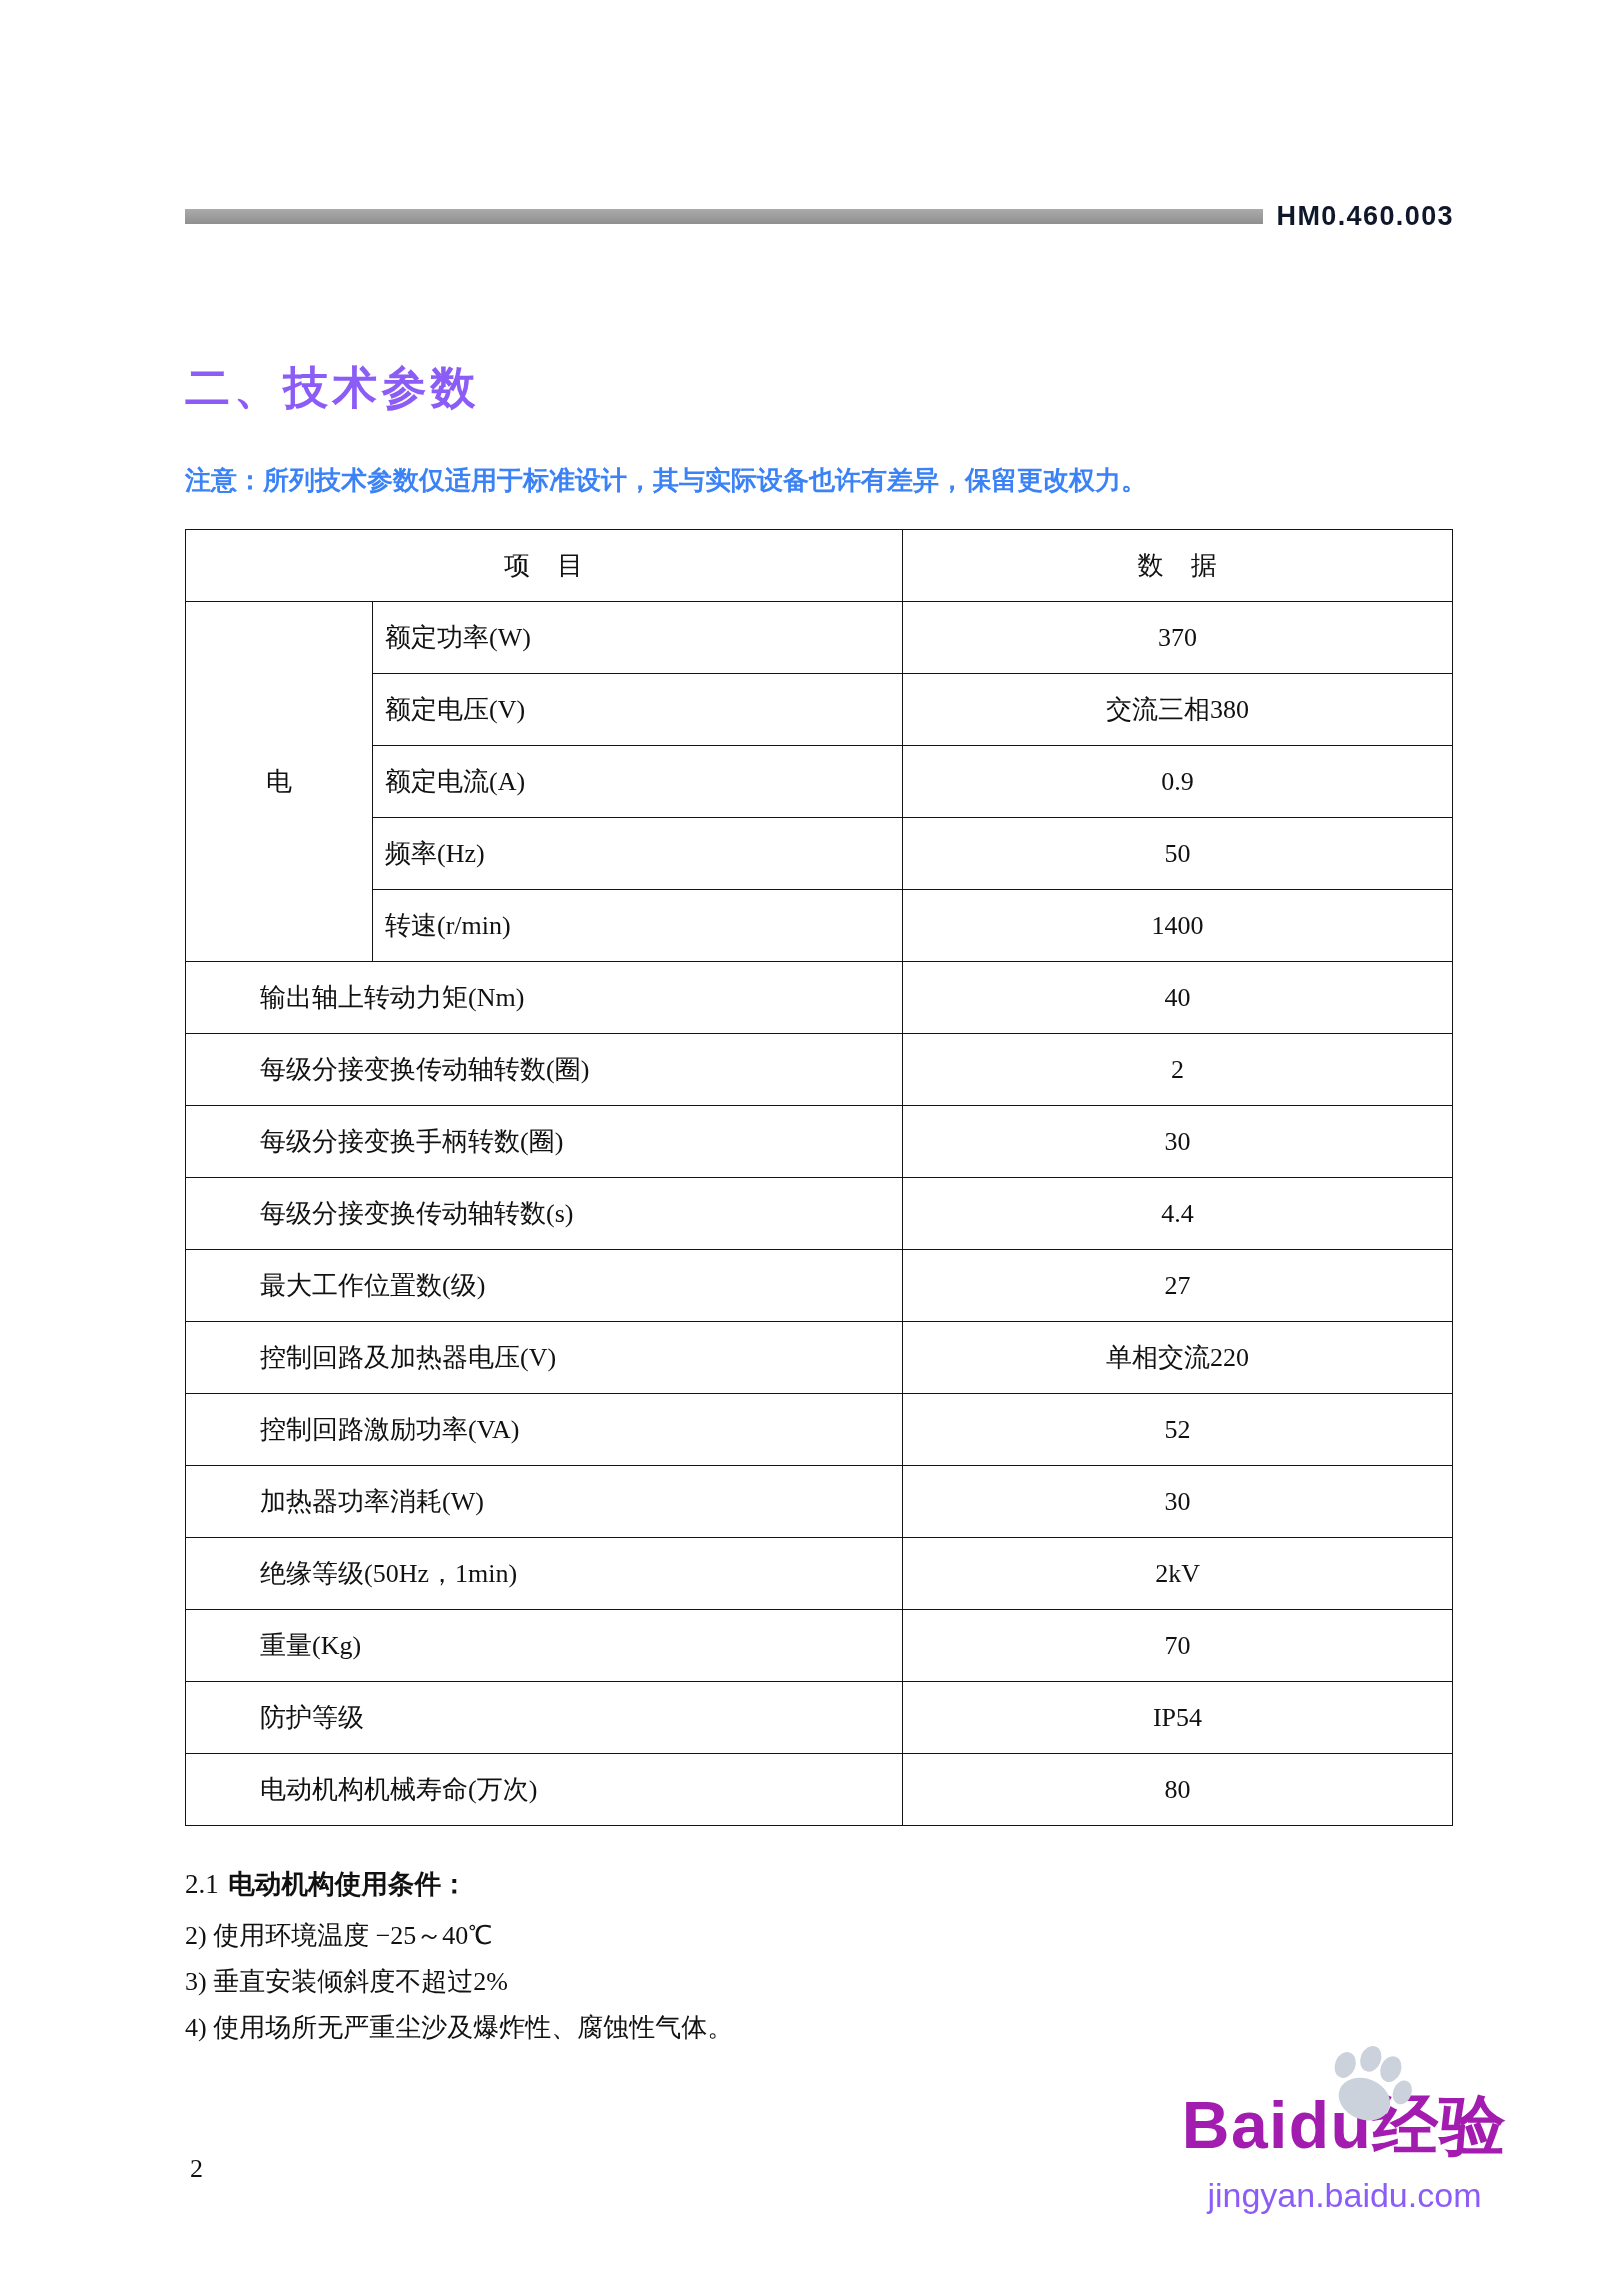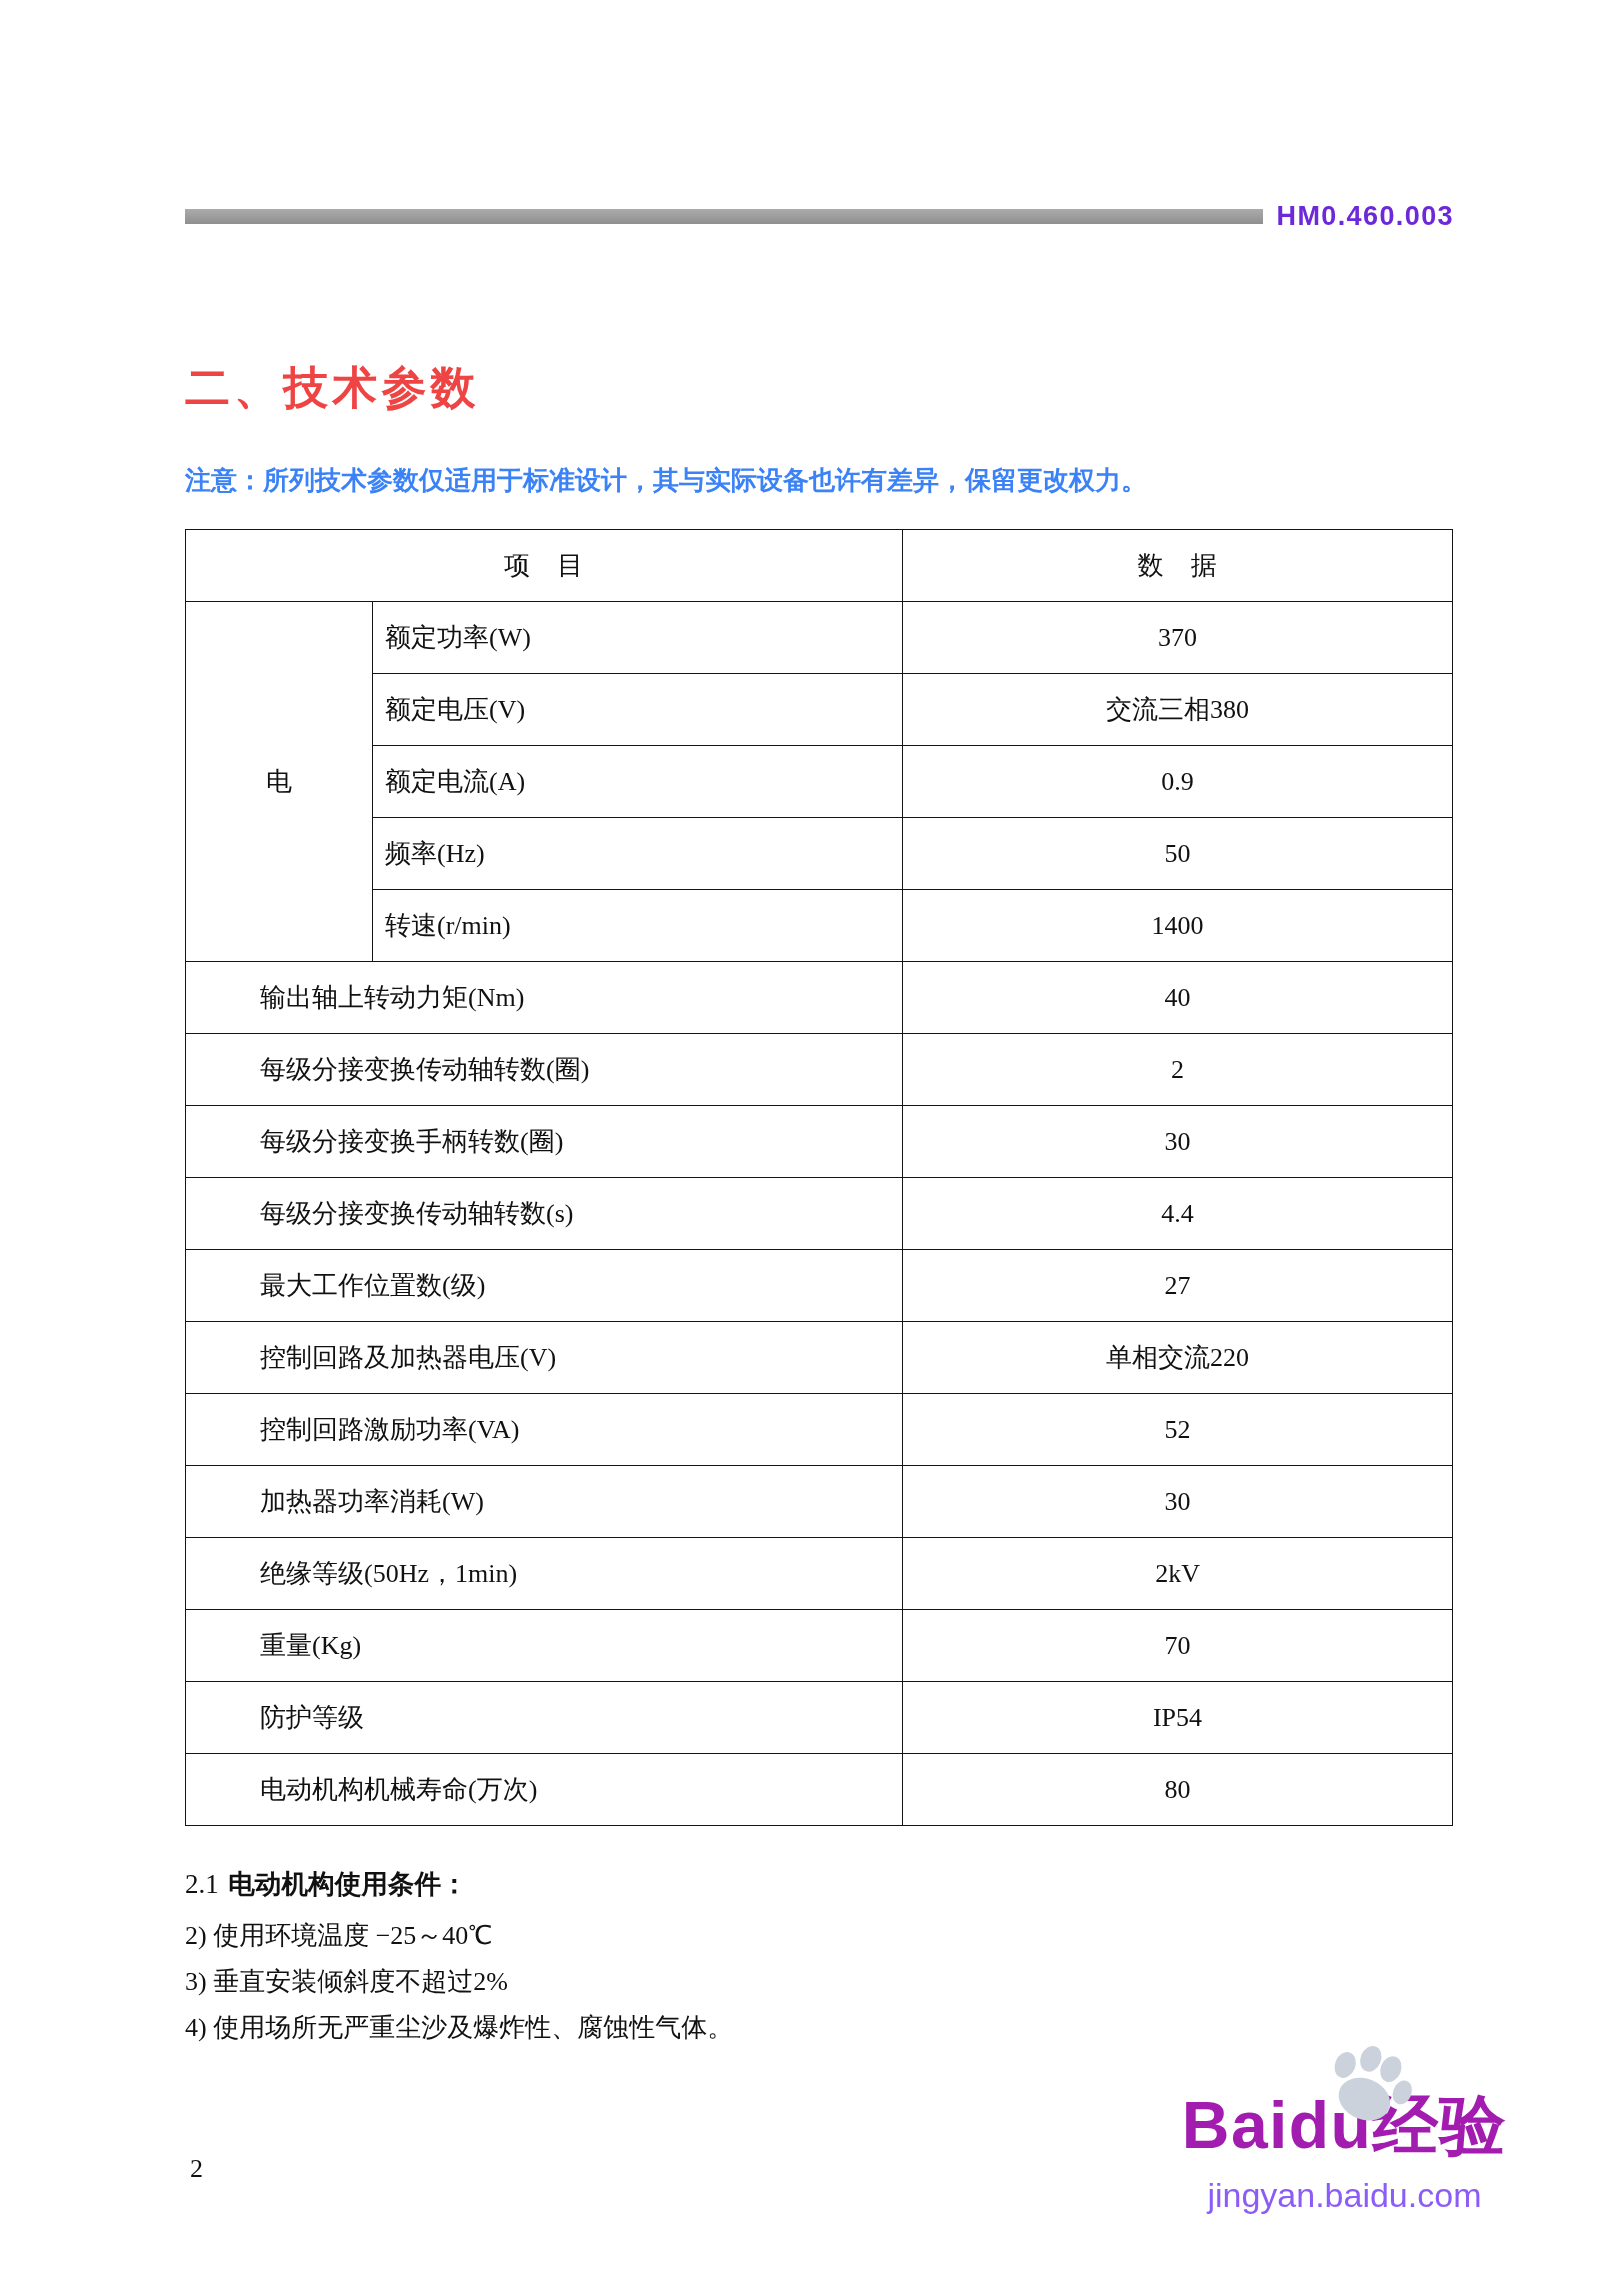--- a/index.html
+++ b/index.html
@@ -26,30 +26,30 @@
   .rule-bar {
     flex:1;
     height:15px;
     background:linear-gradient(#ababab, #8f8f8f);
   }
   .doc-code {
     margin-left:13.6px;
     font-family:"Liberation Sans", sans-serif;
     font-weight:bold;
     font-size:27px;
-    color:#6d28d9;
+    color:#0f172a;
     letter-spacing:1.4px;
     white-space:nowrap;
   }
   .page-heading {
     margin-top:126px;
     font-family:"Liberation Sans", sans-serif;
     font-weight:bold;
     font-size:45px;
-    color:#ef4444;
+    color:#8b5cf6;
     letter-spacing:4.1px;
   }
   .note {
     margin-top:45px;
     font-family:"Liberation Sans", sans-serif;
     font-weight:bold;
     font-size:26px;
     color:#3b82f6;
   }
   table.spec-table {

